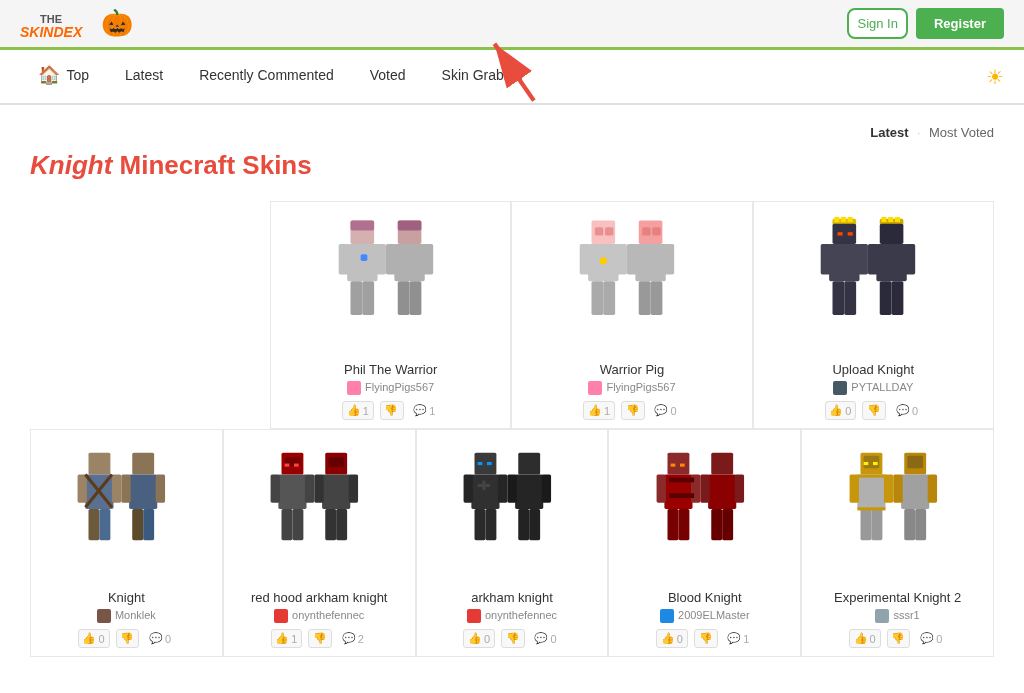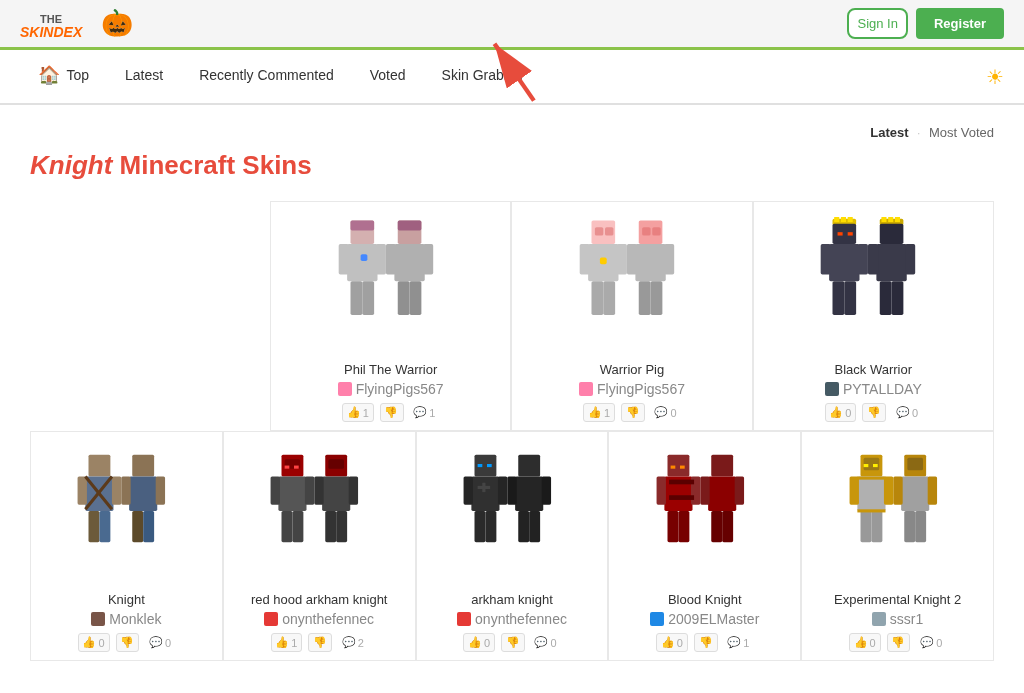--- a/index.html
+++ b/index.html
@@ -199,23 +199,23 @@
     }
     .skin-name {
       font-size: 13px;
       color: #333;
       margin-bottom: 4px;
       text-align: center;
       font-weight: normal;
     }
     .skin-author {
       display: flex;
-      align-items: center;
+      align-items: flex-start;
       gap: 4px;
-      font-size: 14px;
+      font-size: 11px;
       color: #888;
       margin-bottom: 6px;
     }
     .author-avatar {
       width: 14px;
       height: 14px;
       border-radius: 2px;
       background: #ccc;
       display: inline-block;
     }
@@ -417,21 +417,21 @@
           <rect x="6" y="16" width="18" height="22" fill="#444455" rx="1"></rect>
           <rect x="1" y="16" width="6" height="18" fill="#444455" rx="1"></rect>
           <rect x="23" y="16" width="6" height="18" fill="#444455" rx="1"></rect>
           <rect x="8" y="38" width="7" height="20" fill="#333344" rx="1"></rect>
           <rect x="15" y="38" width="7" height="20" fill="#333344" rx="1"></rect>
 
           <rect x="11" y="9" width="3" height="2" fill="#ff4400"></rect>
           <rect x="17" y="9" width="3" height="2" fill="#ff4400"></rect>
         </svg>
       </div>
-      <div class="skin-name">Black Warrior</div>
+      <div class="skin-name">Upload Knight</div>
       <div class="skin-author">
         <span class="author-avatar av-dark"></span>
         <span>PYTALLDAY</span>
       </div>
       <div class="skin-actions">
         <div class="action-btn">👍 <span>0</span></div>
         <div class="action-btn">👎</div>
         <div class="comment-btn">💬 <span>0</span></div>
       </div>
     </div>

